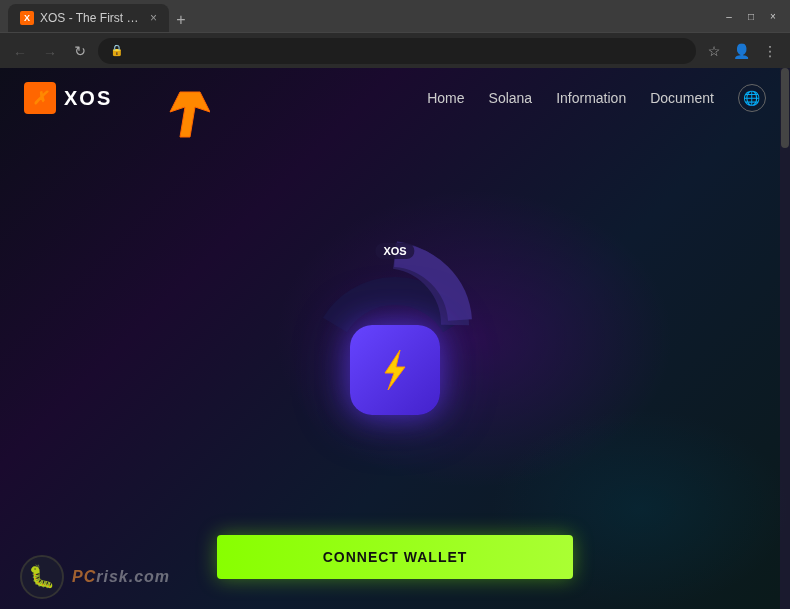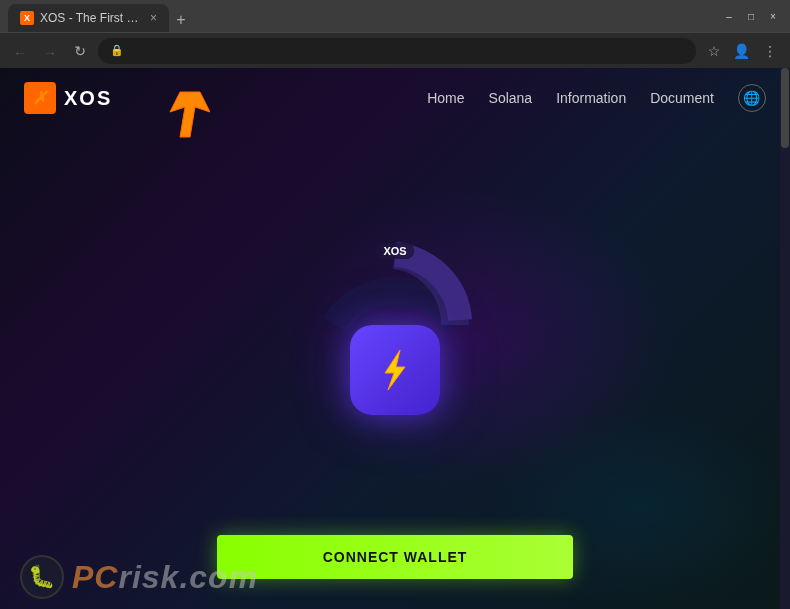--- a/index.html
+++ b/index.html
@@ -326,21 +326,21 @@
       border: 2px solid #333;
       display: flex;
       align-items: center;
       justify-content: center;
       overflow: hidden;
     }
     .watermark-bug {
       font-size: 22px;
     }
     .watermark-text {
-      font-size: 32px;
+      font-size: 16px;
       font-weight: bold;
       color: rgba(200, 200, 200, 0.5);
       font-style: italic;
       letter-spacing: 1px;
       text-align: right;
     }
     .watermark-text span { color: rgba(255, 150, 50, 0.6); }
 
     
     .arrow-annotation {

